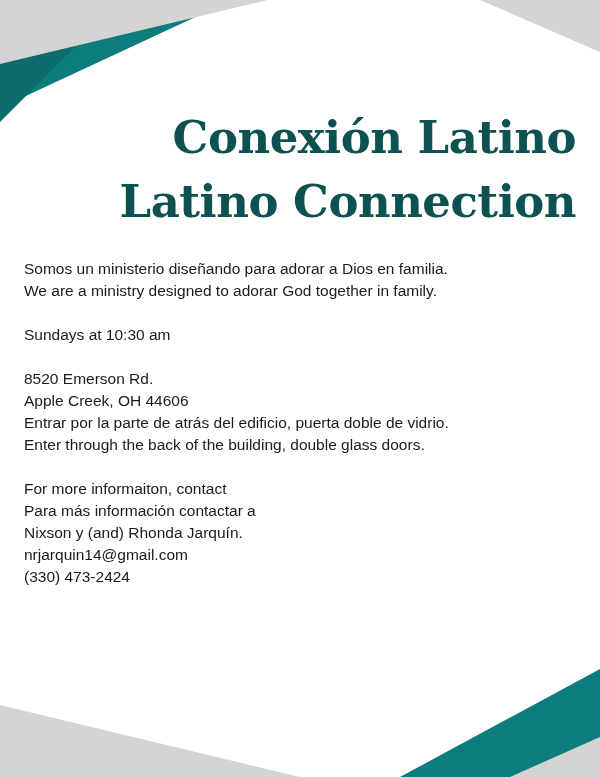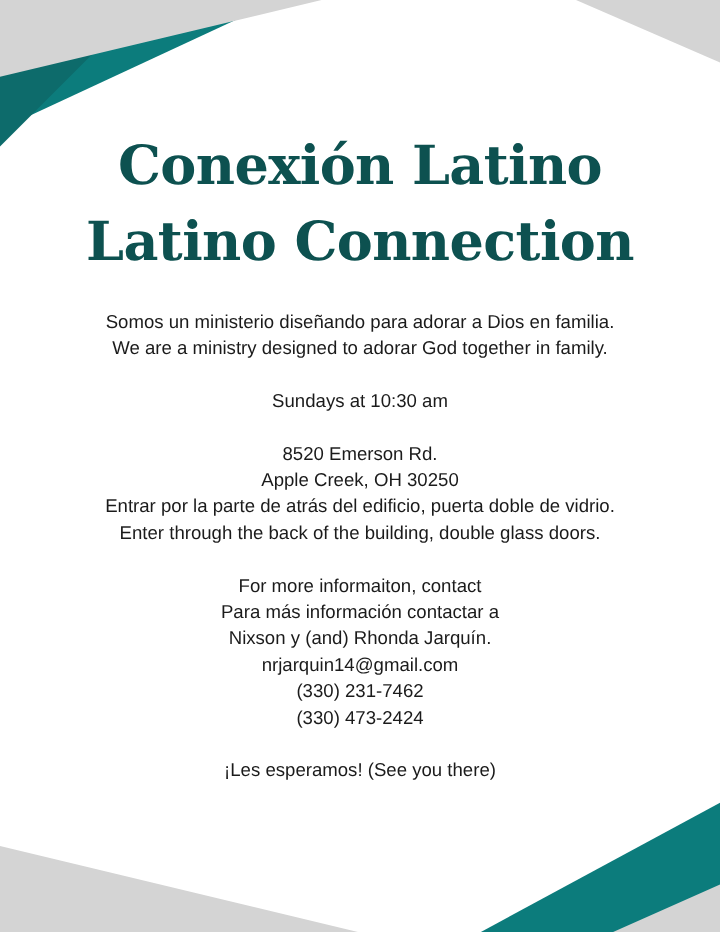--- a/index.html
+++ b/index.html
@@ -90,34 +90,34 @@
     width: 600px;
     height: 777px;
     display: flex;
     flex-direction: column;
     align-items: center;
     box-sizing: border-box;
     padding: 0 24px;
   }
   .title-block {
     margin-top: 106px;
-    text-align: center;
+    text-align: right;
     width: 100%;
   }
   .title-line {
     font-family: "DejaVu Serif", serif;
     font-weight: bold;
     color: #0d5150;
     font-size: 45px;
     line-height: 1.42;
     letter-spacing: -0.5px;
   }
   .body-block {
     margin-top: 24px;
-    text-align: center;
+    text-align: left;
     color: #1b1b1b;
     font-size: 15.5px;
     line-height: 1.42;
     width: 100%;
   }
   .para {
     margin-bottom: 22px;
   }
   .para:last-child {
     margin-bottom: 0;
@@ -153,33 +153,29 @@
         <span class="line">Somos un ministerio diseñando para adorar a Dios en familia.</span>
         <span class="line">We are a ministry designed to adorar God together in family.</span>
       </div>
 
       <div class="para">
         <span class="line">Sundays at 10:30 am</span>
       </div>
 
       <div class="para">
         <span class="line">8520 Emerson Rd.</span>
-        <span class="line">Apple Creek, OH 30250</span>
+        <span class="line">Apple Creek, OH 44606</span>
         <span class="line">Entrar por la parte de atrás del edificio, puerta doble de vidrio.</span>
         <span class="line">Enter through the back of the building, double glass doors.</span>
       </div>
 
       <div class="para">
         <span class="line">For more informaiton, contact</span>
         <span class="line">Para más información contactar a</span>
         <span class="line">Nixson y (and) Rhonda Jarquín.</span>
         <span class="line">nrjarquin14@gmail.com</span>
-        <span class="line">(330) 231-7462</span>
         <span class="line">(330) 473-2424</span>
       </div>
 
-      <div class="para">
-        <span class="line">¡Les esperamos! (See you there)</span>
-      </div>
 
     </div>
   </div>
 </div>
 
 </body></html>

